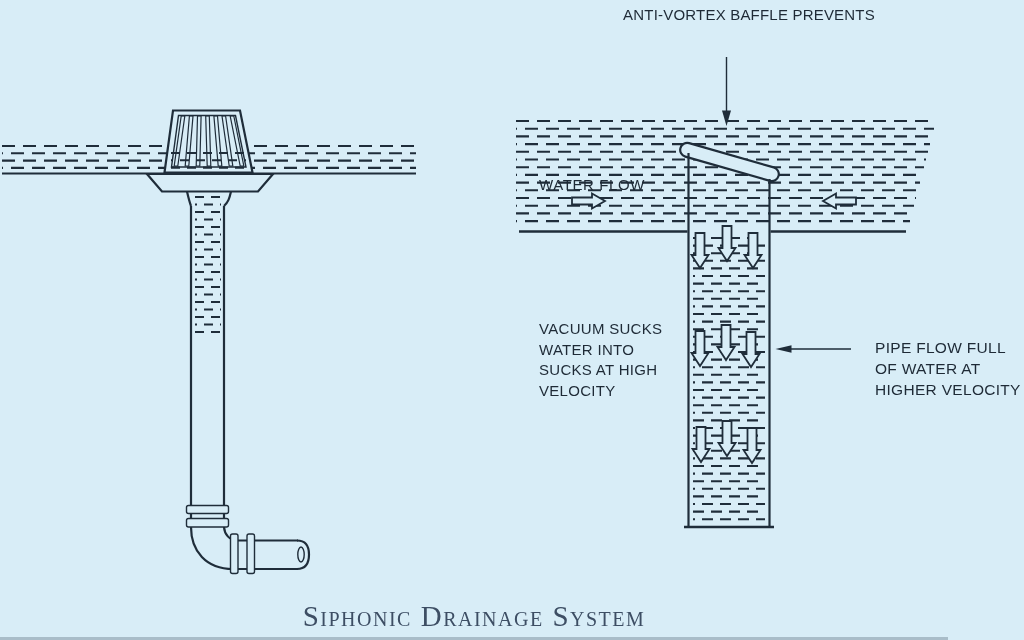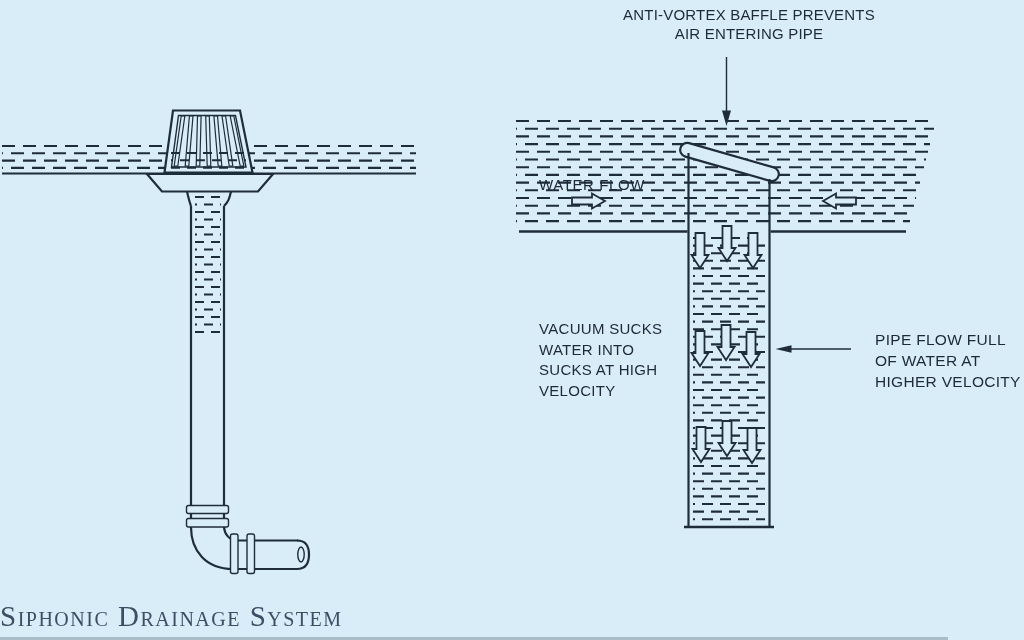--- a/index.html
+++ b/index.html
@@ -21,22 +21,22 @@
   .bar{fill:none;stroke:var(--line);stroke-width:1.2;}
   .water{stroke:var(--line);stroke-width:2.1;fill:none;}
   .hollow{fill:var(--bg);stroke:var(--line);stroke-width:1.8;stroke-linejoin:miter;}
   .solid{fill:var(--line);stroke:none;}
   .bgfill{fill:var(--bg);}
 
   .lbl{position:absolute;font-family:"Liberation Sans",sans-serif;color:var(--ink);white-space:nowrap;}
   .lbl-anti{left:590px;top:5px;width:318px;text-align:center;font-size:15px;line-height:19px;letter-spacing:0.2px;}
   .lbl-waterflow{left:539px;top:176px;font-size:15px;letter-spacing:0.6px;text-align:right;}
   .lbl-vacuum{left:539px;top:319px;font-size:15px;line-height:20.5px;letter-spacing:0.3px;}
-  .lbl-pipeflow{left:875px;top:329px;font-size:15.5px;line-height:21px;letter-spacing:0.3px;}
-  .diagram-title{position:absolute;left:0;right:0;top:600px;
+  .lbl-pipeflow{left:875px;top:337px;font-size:15.5px;line-height:21px;letter-spacing:0.3px;}
+  .diagram-title{position:absolute;left:0;right:0;top:600px;text-align:center;
     font-family:"Liberation Serif",serif;font-variant:small-caps;
     font-size:29px;letter-spacing:1.5px;color:var(--title);}
   .bottom-strip{position:absolute;left:0;right:0;bottom:0;height:3px;background:var(--strip);}
 </style>
 </head>
 <body>
 
 <div class="canvas">
 
   <svg width="1024" height="640" viewBox="0 0 1024 640">
@@ -188,21 +188,20 @@
     <polygon class="hollow" points="856,197.5 836,197.5 836,193.5 823,201 836,208.5 836,204.5 856,204.5"></polygon>
 
     <line class="s14" x1="726.5" y1="57" x2="726.5" y2="112"></line>
     <polygon class="solid" points="726.5,126 722,110.5 731,110.5"></polygon>
     <line class="s14" x1="851" y1="349" x2="789" y2="349"></line>
     <polygon class="solid" points="775.5,349 791.5,345.3 791.5,352.7"></polygon>
   </svg>
 
   <div class="lbl lbl-anti">
     <div>ANTI-VORTEX BAFFLE PREVENTS</div>
-    <div>AIR ENTERING PIPE</div>
   </div>
 
   <div class="lbl lbl-waterflow">WATER FLOW</div>
 
   <div class="lbl lbl-vacuum">
     <div>VACUUM SUCKS</div>
     <div>WATER INTO</div>
     <div>SUCKS AT HIGH</div>
     <div>VELOCITY</div>
   </div>

